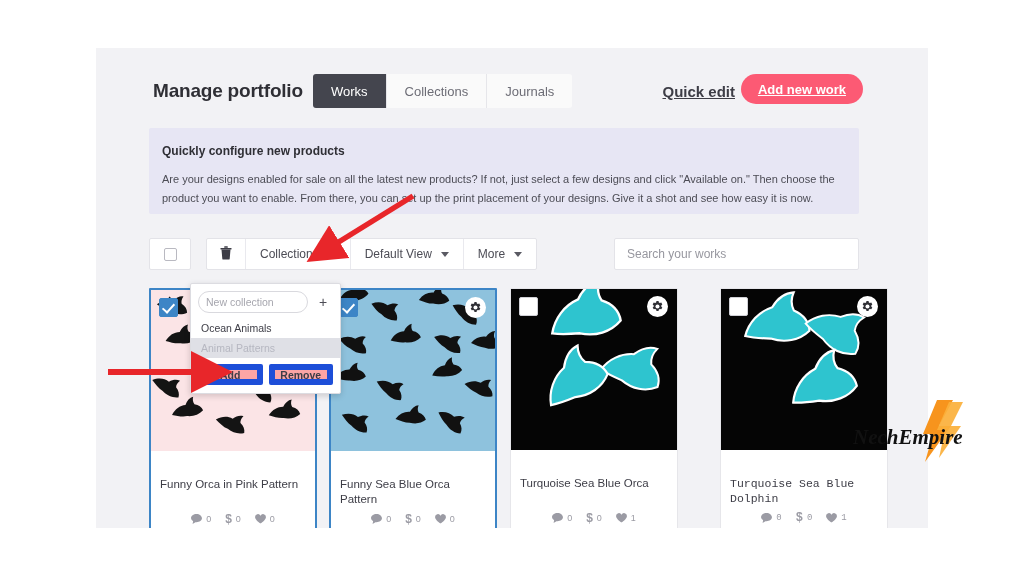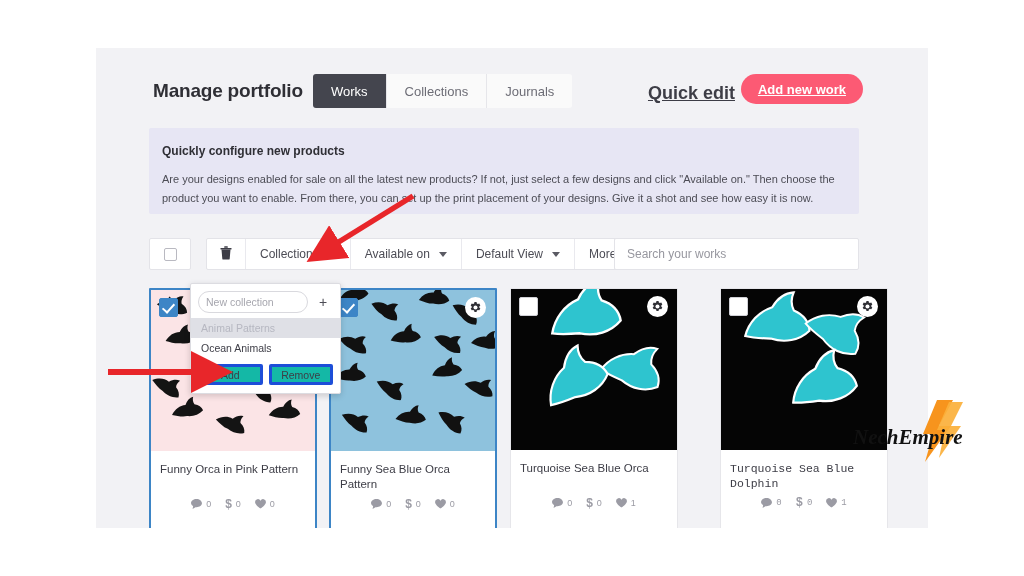--- a/index.html
+++ b/index.html
@@ -35,21 +35,21 @@
     display:flex;align-items:center;justify-content:center;
     height:34px;padding:0 18px;font-size:13px;color:#6d6d76;
     background:#fafafa;border-right:1px solid #e6e6ea;
     box-sizing:border-box;white-space:nowrap;cursor:pointer;
   }
   .tab:last-child{border-right:none;}
   .tab.active{background:#44454e;color:#ffffff;font-weight:normal;}
 
   .quick-edit{
     position:absolute;right:128px;top:9px;
-    font-size:18px;font-weight:bold;color:#3d3d46;
+    font-size:15px;font-weight:bold;color:#3d3d46;
     text-decoration:underline;cursor:pointer;white-space:nowrap;
   }
   .add-new-work{
     position:absolute;right:0;top:0;
     height:30px;padding:0 17px;display:flex;align-items:center;justify-content:center;
     background:#fc5a74;color:#ffffff;border-radius:15px;
     font-size:13px;font-weight:bold;text-decoration:underline;
     cursor:pointer;white-space:nowrap;text-align:center;
   }
 
@@ -137,21 +137,21 @@
   }
   .card-cb.checked::after{
     content:"";position:absolute;left:5px;top:2px;width:5px;height:10px;
     border:solid #ffffff;border-width:0 2px 2px 0;transform:rotate(42deg);
   }
   .gear{
     position:absolute;right:9px;top:7px;width:21px;height:21px;
     background:#ffffff;border-radius:50%;display:flex;align-items:center;
     justify-content:center;cursor:pointer;z-index:4;
   }
-  .card-body{padding:11px 9px 25px 9px;}
+  .card-body{padding:11px 9px 25px 9px;margin-top:15px;}
   .card-title{
     font-size:11.5px;line-height:15px;color:#3d3d46;min-height:30px;
   }
   .card-stats{
     display:flex;align-items:center;justify-content:center;gap:14px;
     margin-top:6px;color:#9b9ba4;font-size:9px;
   }
   .stat{display:flex;align-items:center;gap:4px;}
   .stat svg{display:block;}
   .dollar{font-size:12px;font-weight:bold;line-height:1;color:#9b9ba4;}
@@ -180,22 +180,22 @@
     width:20px;height:22px;display:flex;align-items:center;justify-content:center;
     font-size:14px;color:#4c4c55;cursor:pointer;border-radius:2px;
   }
   .dd-item{
     padding:4px 10px;font-size:10.5px;color:#3d3d46;cursor:pointer;
   }
   .dd-item.muted{background:#dfe0e6;color:#b6b7c1;}
   .dd-actions{display:flex;gap:6px;padding:6px 7px 8px 7px;}
   .dd-btn{
     flex:1;height:21px;display:flex;align-items:center;justify-content:center;
-    border:3px solid #1d4ed8;box-sizing:border-box;background:#14b8a6;
-    font-size:10.5px;color:#3d3d46;cursor:pointer;border-radius:2px;
+    border:6px solid #1d4ed8;box-sizing:border-box;background:#fca5a5;
+    font-size:10.5px;color:#3d3d46;cursor:pointer;border-radius:2px;font-weight:bold;
   }
 
   
   .arrow-svg{position:absolute;left:0;top:0;width:1024px;height:576px;
     pointer-events:none;z-index:40;}
 
   
   .watermark{
     position:absolute;right:15px;bottom:30px;width:170px;height:62px;z-index:50;
   }
@@ -236,24 +236,20 @@
             <svg width="12" height="14" viewBox="0 0 12 14" aria-hidden="true">
               <path d="M1.5 3.5h9l-.8 9.2a1 1 0 0 1-1 .9H3.3a1 1 0 0 1-1-.9L1.5 3.5z" fill="#3d3d46"></path>
               <rect x="0.4" y="2" width="11.2" height="1.5" rx=".4" fill="#3d3d46"></rect>
               <rect x="4.2" y="0.2" width="3.6" height="1.6" rx=".5" fill="#3d3d46"></rect>
             </svg>
           </span>
         </div>
 
         <div class="fbtn">
           <span>Collections</span>
-          <span class="caret"></span>
-        </div>
-        <div class="fbtn">
-          <span>Available on</span>
           <span class="caret"></span>
         </div>
         <div class="fbtn">
           <span>Default View</span>
           <span class="caret"></span>
         </div>
         <div class="fbtn">
           <span>More</span>
           <span class="caret"></span>
         </div>
@@ -539,22 +535,22 @@
     </div>
   </div>
 
   <div class="dropdown">
     <div class="dd-newrow">
       <div class="dd-input">
         <input type="text" placeholder="New collection" style="">
       </div>
       <div class="dd-plus">+</div>
     </div>
+    <div class="dd-item">Ocean Animals</div>
     <div class="dd-item muted">Animal Patterns</div>
-    <div class="dd-item">Ocean Animals</div>
     <div class="dd-actions">
       <div class="dd-btn">Add</div>
       <div class="dd-btn">Remove</div>
     </div>
   </div>
 
   <svg class="arrow-svg" viewBox="0 0 1024 576">
     <defs>
       <marker id="ah" markerWidth="7" markerHeight="7" refX="2.2" refY="3.5" orient="auto">
         <path d="M0,0 L7,3.5 L0,7 z" fill="#e8262a"></path>

